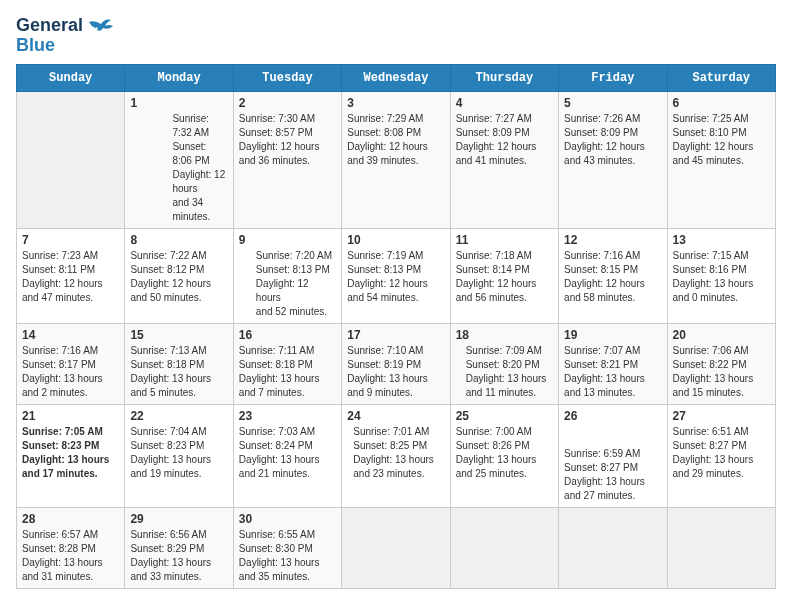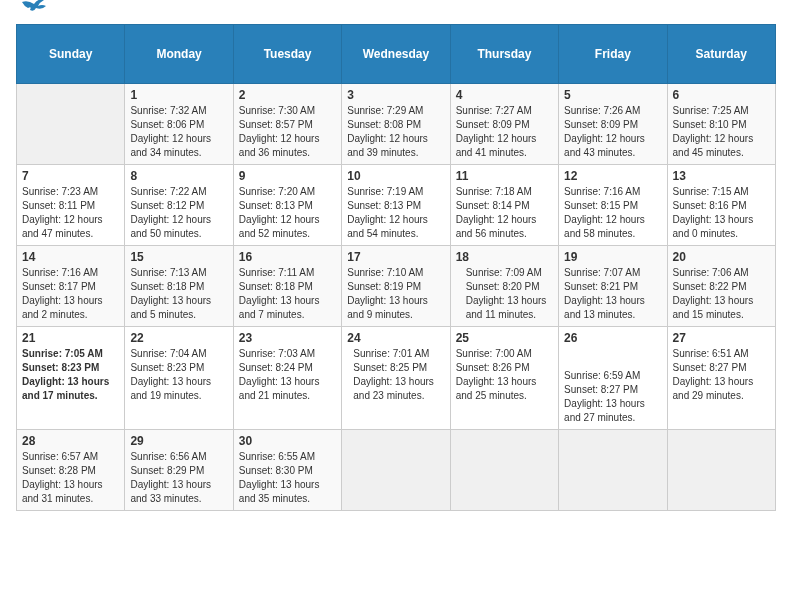--- a/index.html
+++ b/index.html
@@ -45,23 +45,24 @@
     table {
       width: 100%;
       border-collapse: collapse;
       font-size: 10.5px;
     }
     thead tr th {
       background: #2980b9;
       color: #fff;
       font-size: 12px;
       font-weight: bold;
-      padding: 22px 4px;
+      padding: 6px 4px;
       text-align: center;
       border: 1px solid #2471a3;
+      font-family: Liberation Mono, monospace;
     }
     tbody tr td {
       border: 1px solid #ccc;
       vertical-align: top;
       padding: 4px 5px;
       width: calc(100% / 7);
       min-height: 80px;
       background: #fff;
     }
     tbody tr:nth-child(odd) td {
@@ -82,20 +83,24 @@
     .empty-cell {
       background: #f0f0f0 !important;
     }
   </style>
 </head>
 <body>
 
 <div class="header-area">
   <div class="logo">
     <div style="display:flex;align-items:center;">
+      <span class="logo-text">
+        <span>General</span><br>
+        <span class="blue">Blue</span>
+      </span>
       <svg style="margin-left:4px;margin-top:-20px;" width="28" height="20" viewBox="0 0 28 20">
         <path d="M14 8 Q18 2 24 4 Q20 6 18 10 Q22 8 26 10 Q22 14 16 12 Q14 16 10 14 Q12 10 8 12 Q4 10 2 6 Q8 4 14 8Z" fill="#2980b9"></path>
       </svg>
     </div>
   </div>
   <div class="title-area">
     <div class="month-title"></div>
     <div class="subtitle"></div>
   </div>
 </div>
@@ -110,21 +115,21 @@
         <th>Thursday</th>
         <th>Friday</th>
         <th>Saturday</th>
       </tr>
   </thead>
   <tbody>
   <tr>
         <td class="empty-cell"></td>
         <td>
           <span class="day-num">1</span>
-          <div class="day-detail" style="white-space: pre-line;">Sunrise: 7:32 AM
+          <div class="day-detail" style="white-space: pre-line; margin-left: 42px;">Sunrise: 7:32 AM
 Sunset: 8:06 PM
 Daylight: 12 hours
 and 34 minutes.</div>
         </td>
         <td>
           <span class="day-num">2</span>
           <div class="day-detail" style="white-space: pre-line;">Sunrise: 7:30 AM
 Sunset: 8:57 PM
 Daylight: 12 hours
 and 36 minutes.</div>
@@ -168,21 +173,21 @@
         </td>
         <td>
           <span class="day-num">8</span>
           <div class="day-detail" style="white-space: pre-line;">Sunrise: 7:22 AM
 Sunset: 8:12 PM
 Daylight: 12 hours
 and 50 minutes.</div>
         </td>
         <td>
           <span class="day-num">9</span>
-          <div class="day-detail" style="white-space: pre-line;">Sunrise: 7:20 AM
+          <div class="day-detail" style="white-space: pre-line; margin-left: 17px;">Sunrise: 7:20 AM
 Sunset: 8:13 PM
 Daylight: 12 hours
 and 52 minutes.</div>
         </td>
         <td>
           <span class="day-num">10</span>
           <div class="day-detail" style="white-space: pre-line;">Sunrise: 7:19 AM
 Sunset: 8:13 PM
 Daylight: 12 hours
 and 54 minutes.</div>

